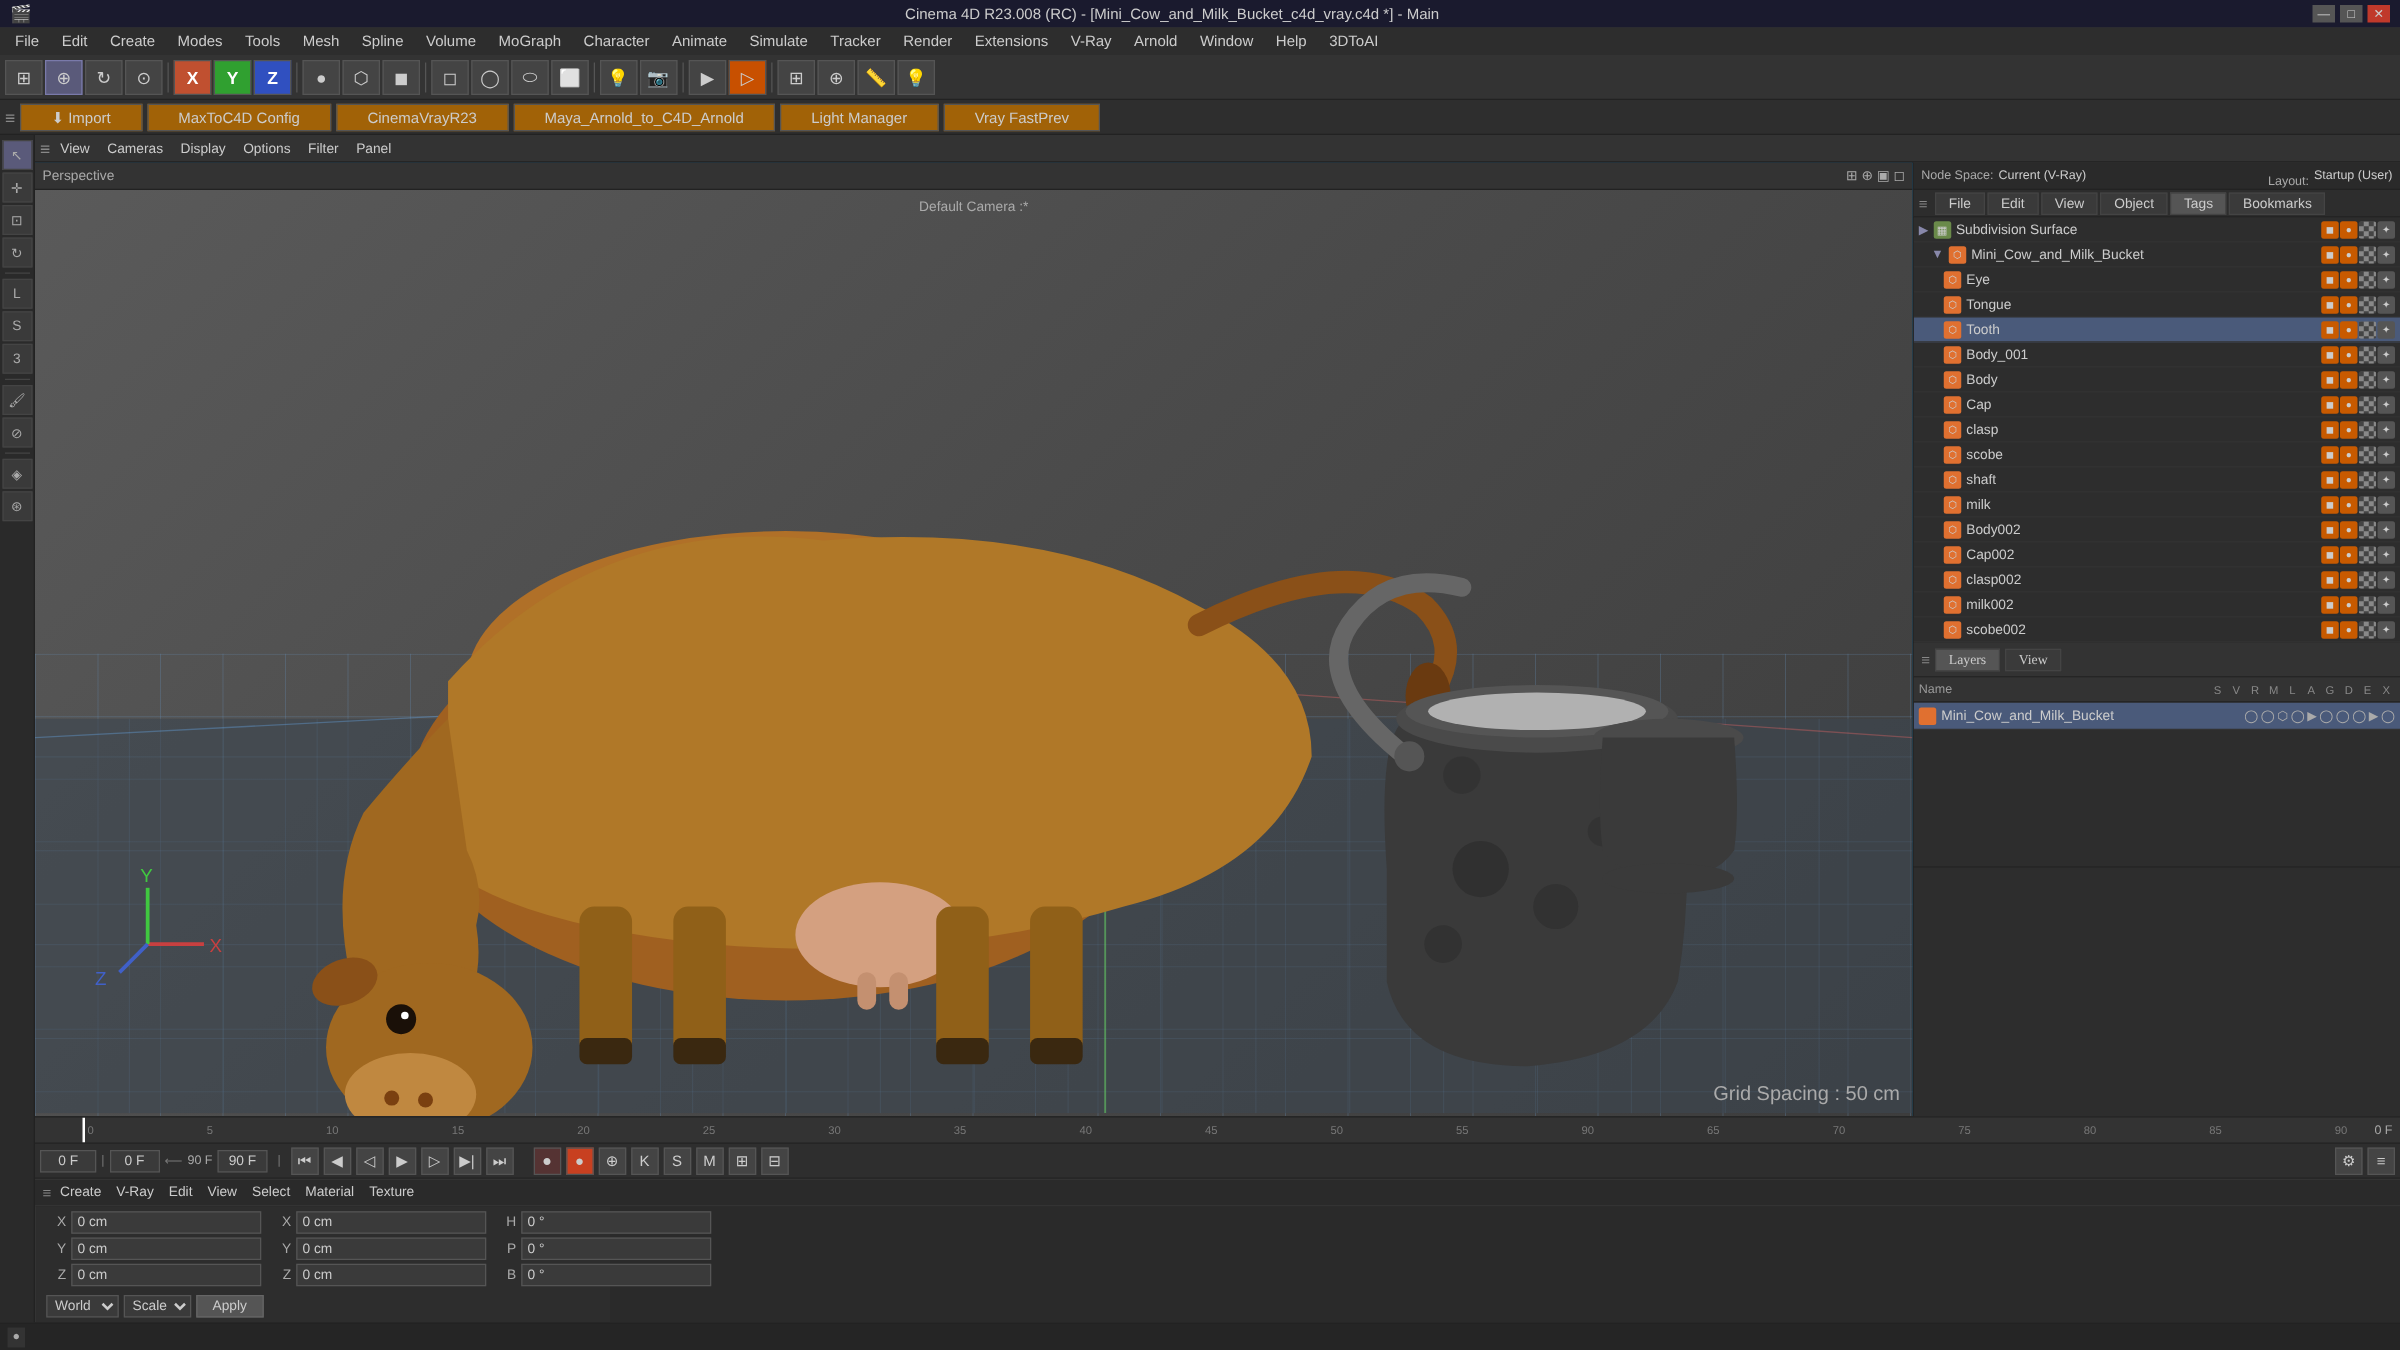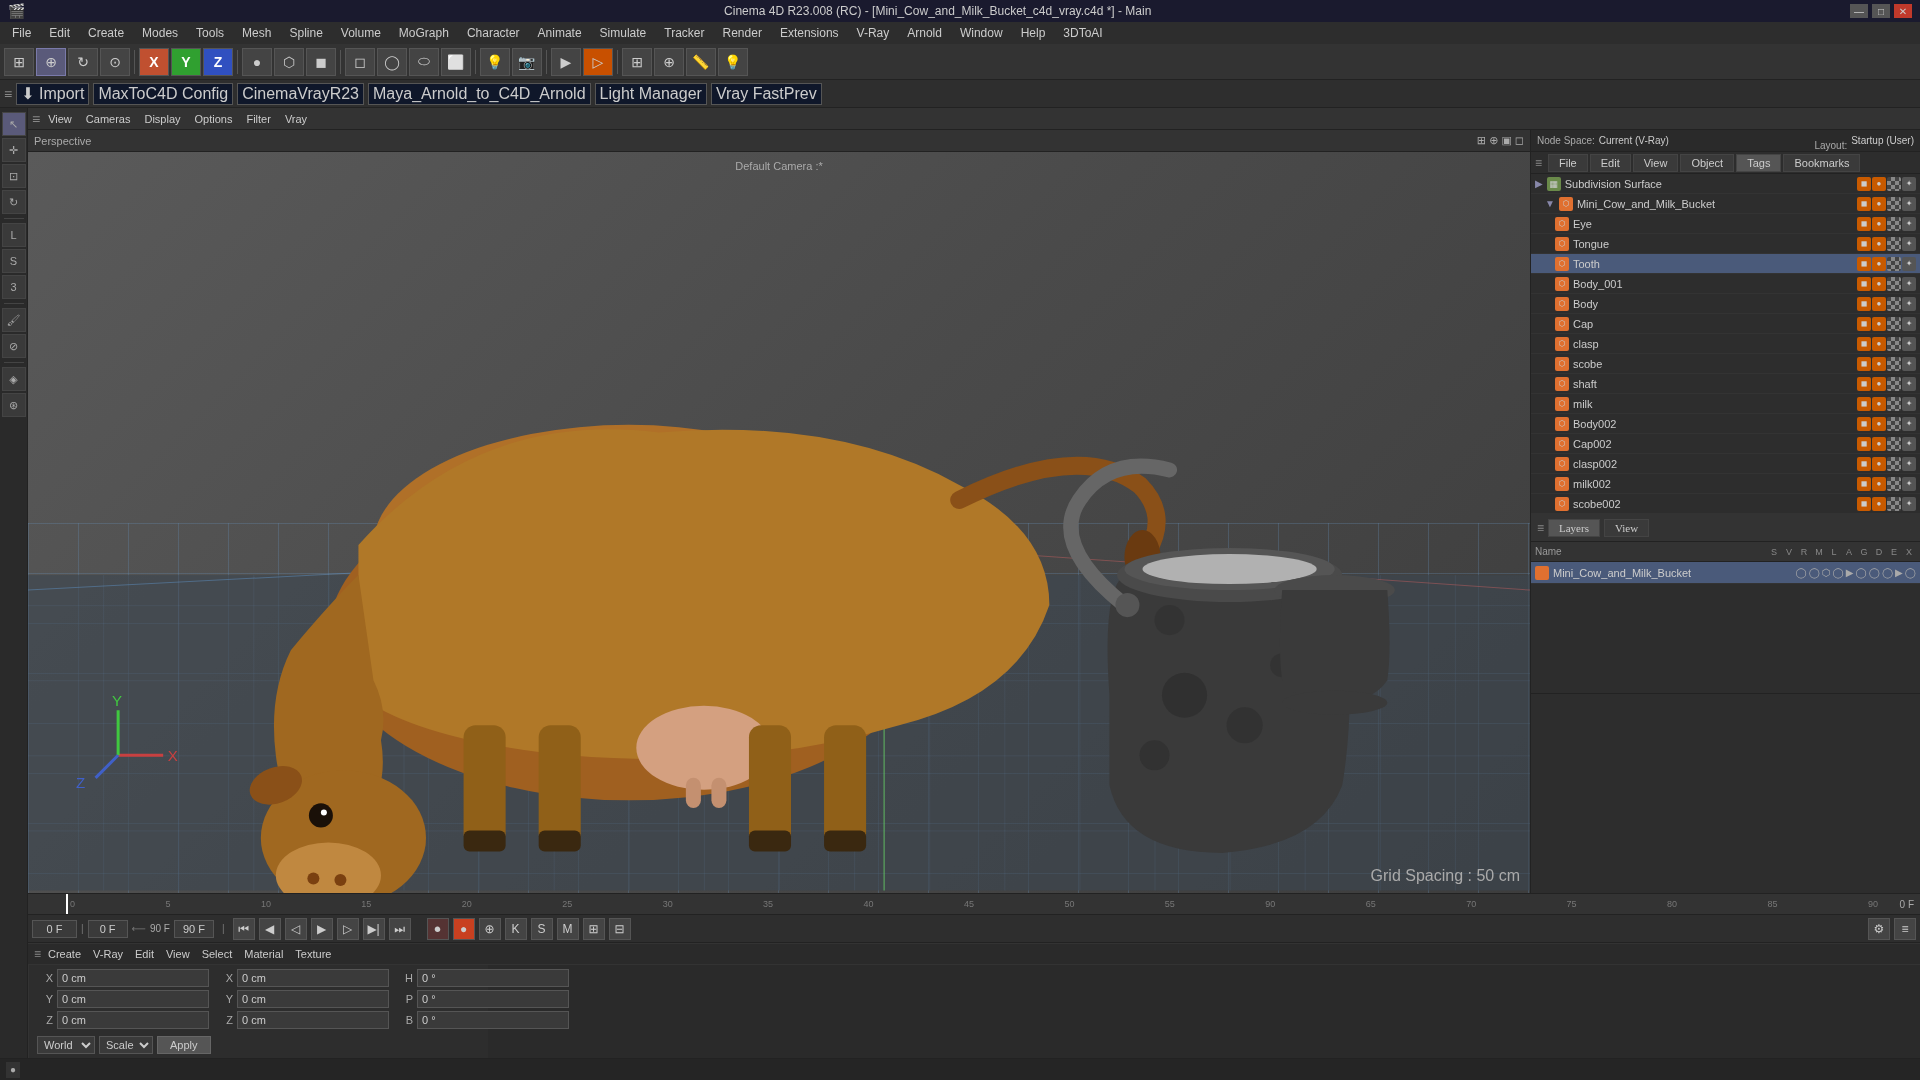--- a/index.html
+++ b/index.html
@@ -38,22 +38,22 @@
     .tool-btn.active { background: #5a5a7a; border-color: #7a7aaa; }
     .tool-separator { width: 1px; height: 24px; background: #555; margin: 0 2px; }
 
     
     #toolbar2 {
       width: 100%; height: 28px; background: #2e2e2e;
       display: flex; align-items: center; padding: 0 4px; gap: 4px;
       border-bottom: 1px solid #222;
     }
     .toolbar2-btn {
-      height: 22px; padding: 0 4px; background: #0f172a; border: 1px solid #555;
-      color: #ccc; font-size: 16px; cursor: pointer; display: flex;
+      height: 22px; padding: 0 24px; background: #a16207; border: 1px solid #555;
+      color: #ccc; font-size: 12px; cursor: pointer; display: flex;
       align-items: center; gap: 3px;
     }
 
     
     #left-panel {
       width: 28px; background: #2a2a2a; border-right: 1px solid #222;
       display: flex; flex-direction: column; align-items: center; padding: 4px 0; gap: 2px;
     }
     .left-tool {
       width: 24px; height: 24px; background: #3a3a3a; border: 1px solid #444;
@@ -357,21 +357,21 @@
 
     <div id="center-and-right">
 
       <div id="viewport-menu">
         <span style="font-size:14px;color:#888;">≡</span>
         <span class="vp-menu-item">View</span>
         <span class="vp-menu-item">Cameras</span>
         <span class="vp-menu-item">Display</span>
         <span class="vp-menu-item">Options</span>
         <span class="vp-menu-item">Filter</span>
-        <span class="vp-menu-item">Vray</span>
+        <span class="vp-menu-item">Panel</span>
       </div>
 
       <div style="display:flex;flex:1;overflow:hidden;">
 
         <div id="viewport">
           <div id="viewport-header">
             <span style="font-size:11px;color:#aaa;">Perspective</span>
             <div style="display:flex;gap:4px;">
               <span style="color:#aaa;font-size:11px;">⊞ ⊕ ▣ ◻</span>
             </div>

